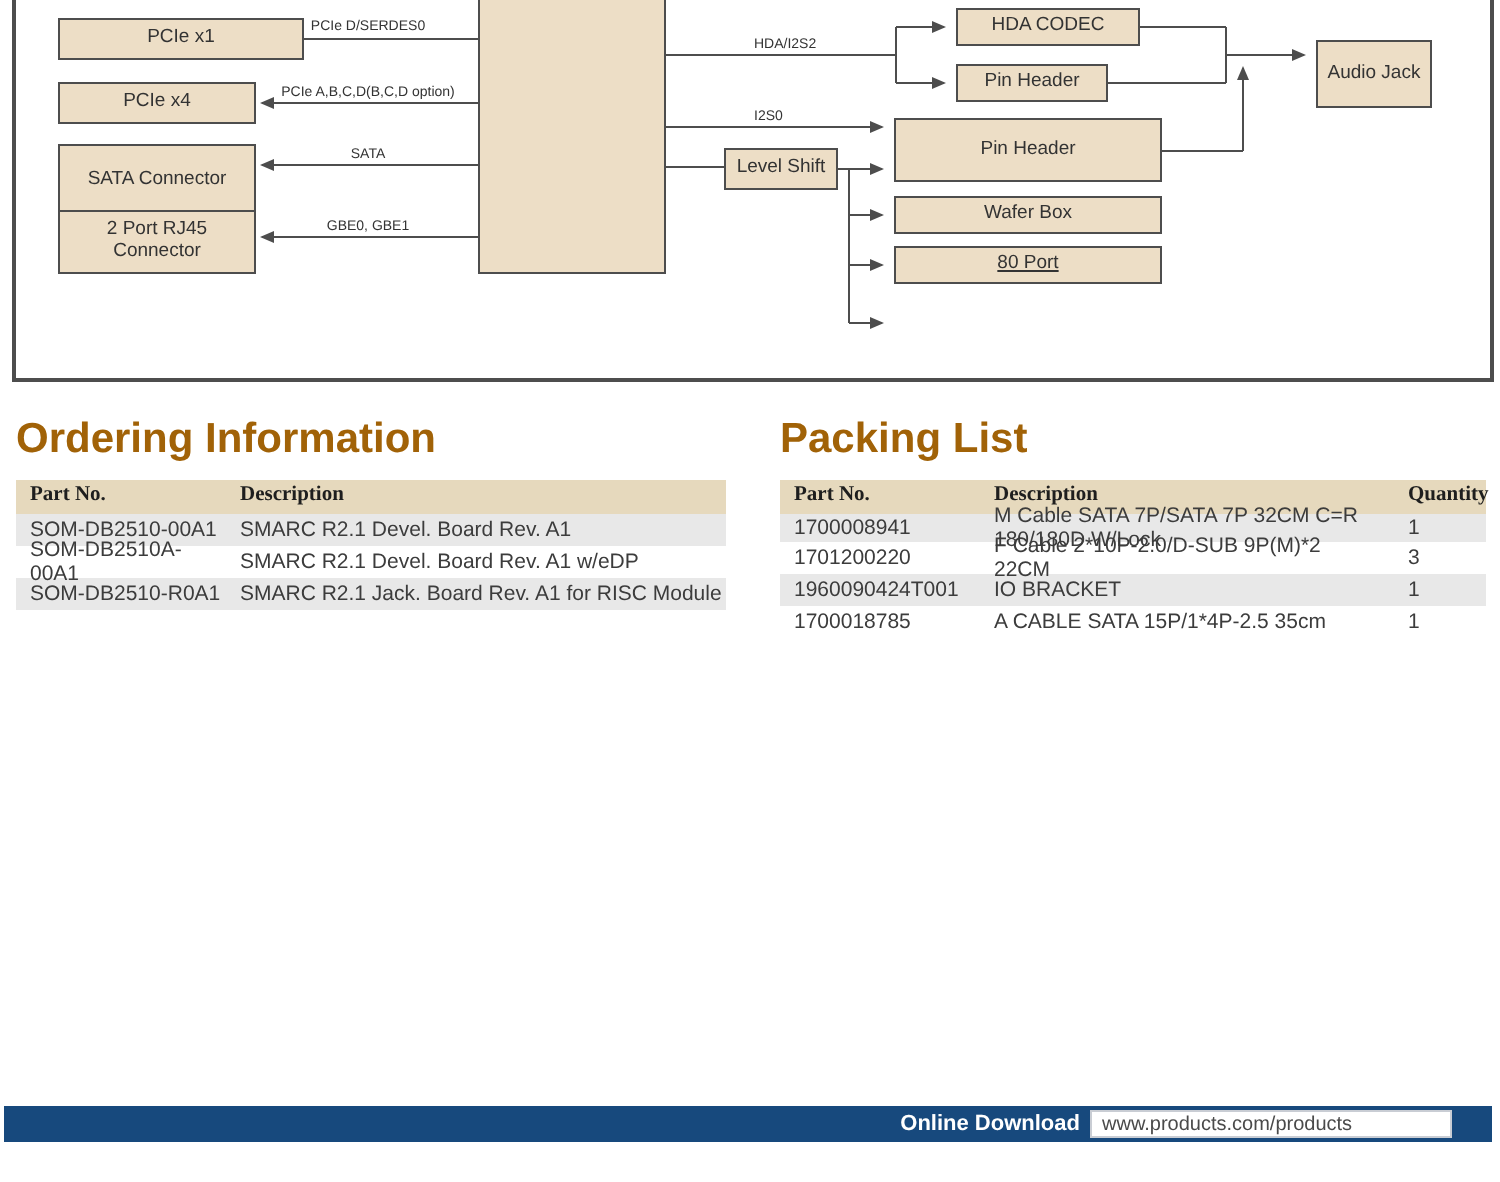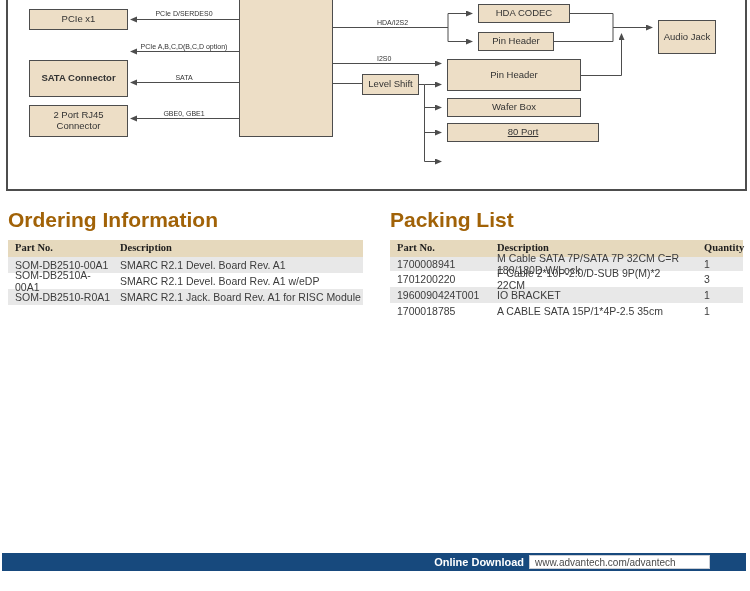--- a/index.html
+++ b/index.html
@@ -35,21 +35,21 @@
   .tr.alt  { background:#E8E8E8; }
   .td { display:flex; align-items:center; padding-left:7px; line-height:1.18; }
   .h17 { height:17px;font-family:Liberation Serif, serif; } .h16 { height:16px; } .h31 { height:14px;align-items:center; }
   .ord .c1 { width:105px; } .ord .c2 { width:250px; }
   .pak .c1 { width:100px; } .pak .c2 { width:207px; padding-right:14px; } .pak .c3 { width:46px; }
 
   
   .footer-bar {
     position:absolute; left:2px; top:553px; width:744px; height:18px;
     background:#17497D; display:flex; align-items:center;
-    justify-content:flex-end; padding-right:36px;
+    justify-content:flex-end; padding-right:20px;
   }
   .footer-label { color:#fff; font-weight:bold; font-size:11px; margin-right:5px; white-space:nowrap; }
   .url-box {
     width:181px; height:14px; background:#fff; border:1px solid #c9cdd4;
     display:flex; align-items:center; padding-left:5px;
     font-size:10px; color:#4a4a4a; white-space:nowrap; overflow:hidden;
   }
 </style>
 </head>
 <body>
@@ -93,24 +93,27 @@
         <path d="M424.5,84.5 V161.5"></path>
         <path d="M424.5,84.5 H441" marker-end="url(#arr)"></path>
         <path d="M424.5,107.5 H441" marker-end="url(#arr)"></path>
         <path d="M424.5,132.5 H441" marker-end="url(#arr)"></path>
         <path d="M424.5,161.5 H441" marker-end="url(#arr)"></path>
       </g>
     </svg>
 
     <div class="dbox" style="left:239px; top:-16px; width:94px; height:153px;"></div>
 
-    <div class="dbox" style="left:29px; top:9px;  width:99px; height:21px;text-align:center;">
+    <div class="dbox" style="left:29px; top:9px;  width:123px; height:21px;text-align:center;">
         <span>PCIe x1</span>
       </div>
-    <div class="dbox" style="left:29px; top:60px; width:99px; height:37px;font-weight:bold;">
+    <div class="dbox" style="left:29px; top:41px; width:99px; height:21px;">
+        <span>PCIe x4</span>
+      </div>
+    <div class="dbox" style="left:29px; top:72px; width:99px; height:37px;">
         <span>SATA Connector</span>
       </div>
     <div class="dbox" style="left:29px; top:105px; width:99px; height:32px;">
         <span>2 Port RJ45 Connector</span>
       </div>
 
     <div class="sig ctr" style="left:129px; top:10px;">PCIe D/SERDES0</div>
     <div class="sig ctr" style="left:129px; top:43px;">PCIe A,B,C,D(B,C,D option)</div>
     <div class="sig ctr" style="left:129px; top:74px;">SATA</div>
     <div class="sig ctr" style="left:129px; top:110px;">GBE0, GBE1</div>
@@ -130,21 +133,21 @@
       </div>
     <div class="dbox" style="left:362px; top:74px; width:57px; height:21px;">
         <span>Level Shift</span>
       </div>
     <div class="dbox" style="left:447px; top:59px; width:134px; height:32px;">
         <span>Pin Header</span>
       </div>
     <div class="dbox" style="left:447px; top:98px; width:134px; height:19px;">
         <span>Wafer Box</span>
       </div>
-    <div class="dbox" style="left:447px; top:123px; width:152px; height:19px;text-decoration:underline;">
+    <div class="dbox" style="left:447px; top:123px; width:134px; height:19px;text-decoration:underline;">
         <span>80 Port</span>
       </div>
   </div>
 
   <div class="sec-title" style="left:8px; top:208px;">Ordering Information</div>
 
   <div class="tbl ord" style="left:8px; top:240px; width:355px;">
     <div class="tr head h17">
       <div class="td c1">Part No.</div>
       <div class="td c2">Description</div>
@@ -189,17 +192,17 @@
     <div class="tr h16">
       <div class="td c1">1700018785</div>
       <div class="td c2">A CABLE SATA 15P/1*4P-2.5 35cm</div>
       <div class="td c3">1</div>
     </div>
   </div>
 
   <div class="footer-bar">
     <span class="footer-label">Online Download</span>
     <span class="url-box">
-      <span>www.advantech.com/advantech</span>
+      <span>www.products.com/products</span>
     </span>
   </div>
 
 </div>
 
 </body></html>

